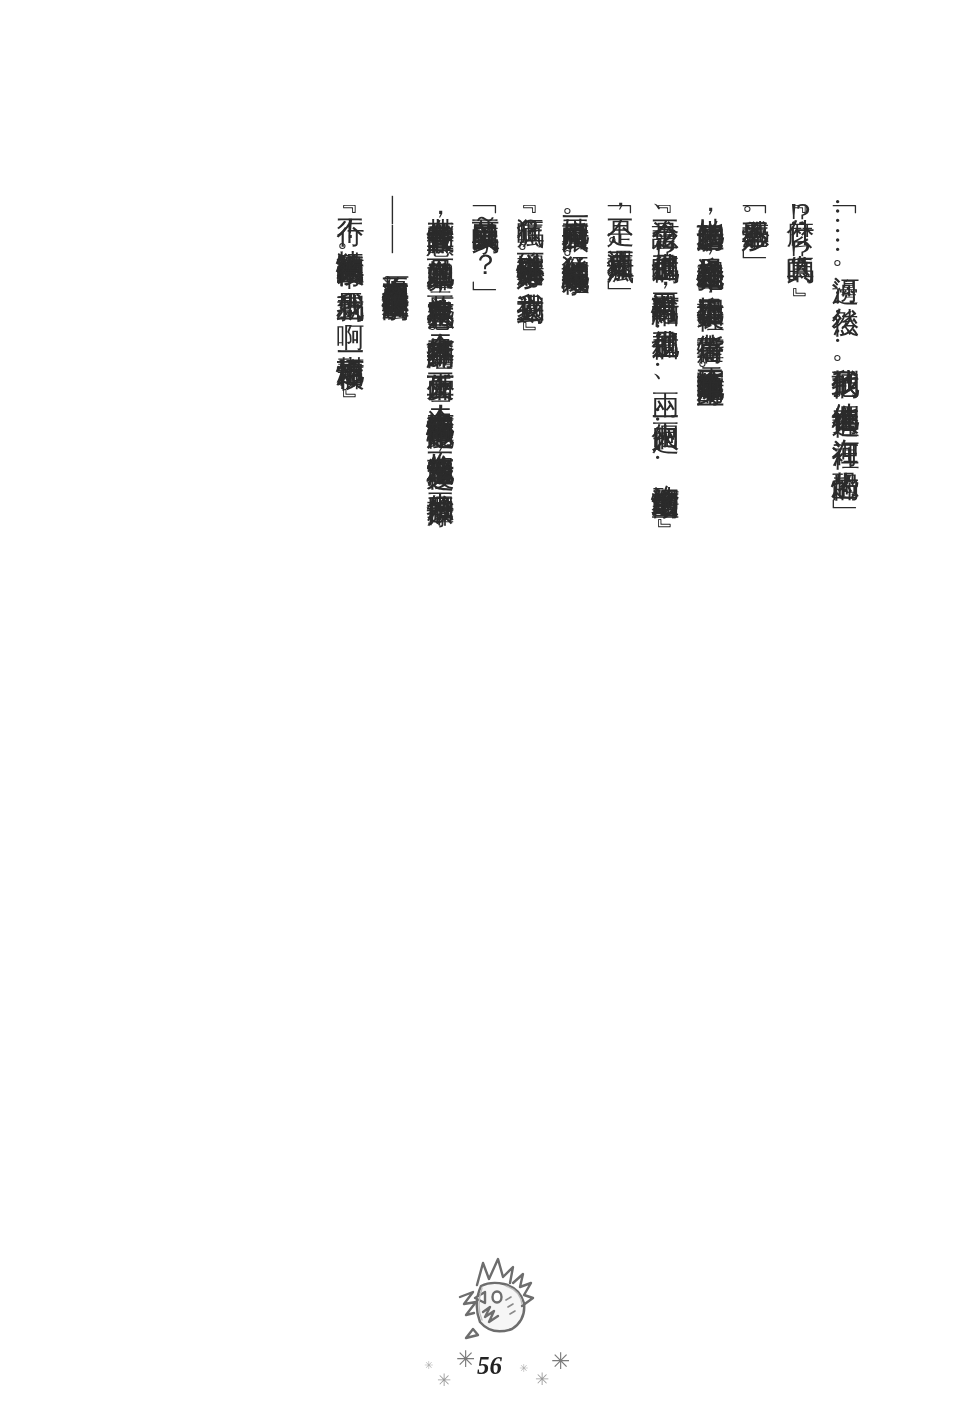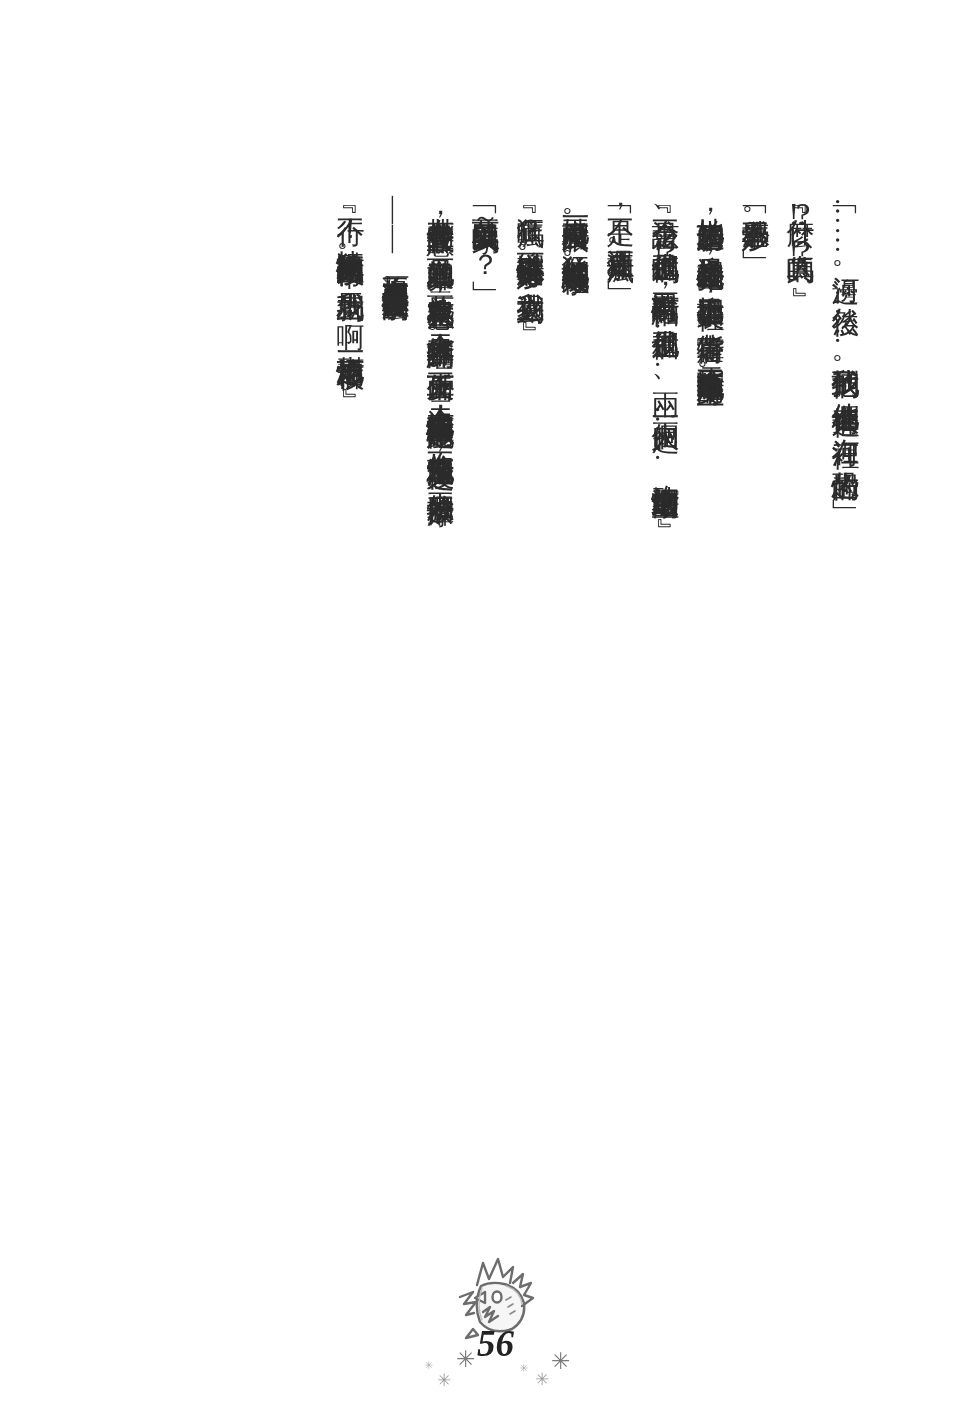--- a/index.html
+++ b/index.html
@@ -49,22 +49,22 @@
   }
   .f1 { left: 424px; top: 1360px; font-size: 11px; color: #b0b0b0; }
   .f2 { left: 437px; top: 1372px; font-size: 17px; color: #9a9a9a; }
   .f3 { left: 456px; top: 1348px; font-size: 23px; color: #7a7a7a; }
   .f4 { left: 519px; top: 1363px; font-size: 11px; color: #b0b0b0; }
   .f5 { left: 535px; top: 1371px; font-size: 17px; color: #9a9a9a; }
   .f6 { left: 551px; top: 1350px; font-size: 23px; color: #7a7a7a; }
   .page-number {
     position: absolute;
     left: 477px;
-    top: 1322px;
-    font-size: 37px;
+    top: 1352px;
+    font-size: 25px;
     font-style: italic;
     font-weight: bold;
     color: #232323;
     font-family: "Liberation Serif", "DejaVu Serif", serif;
   }
 </style>
 </head>
 <body>
 
 <div class="page">

